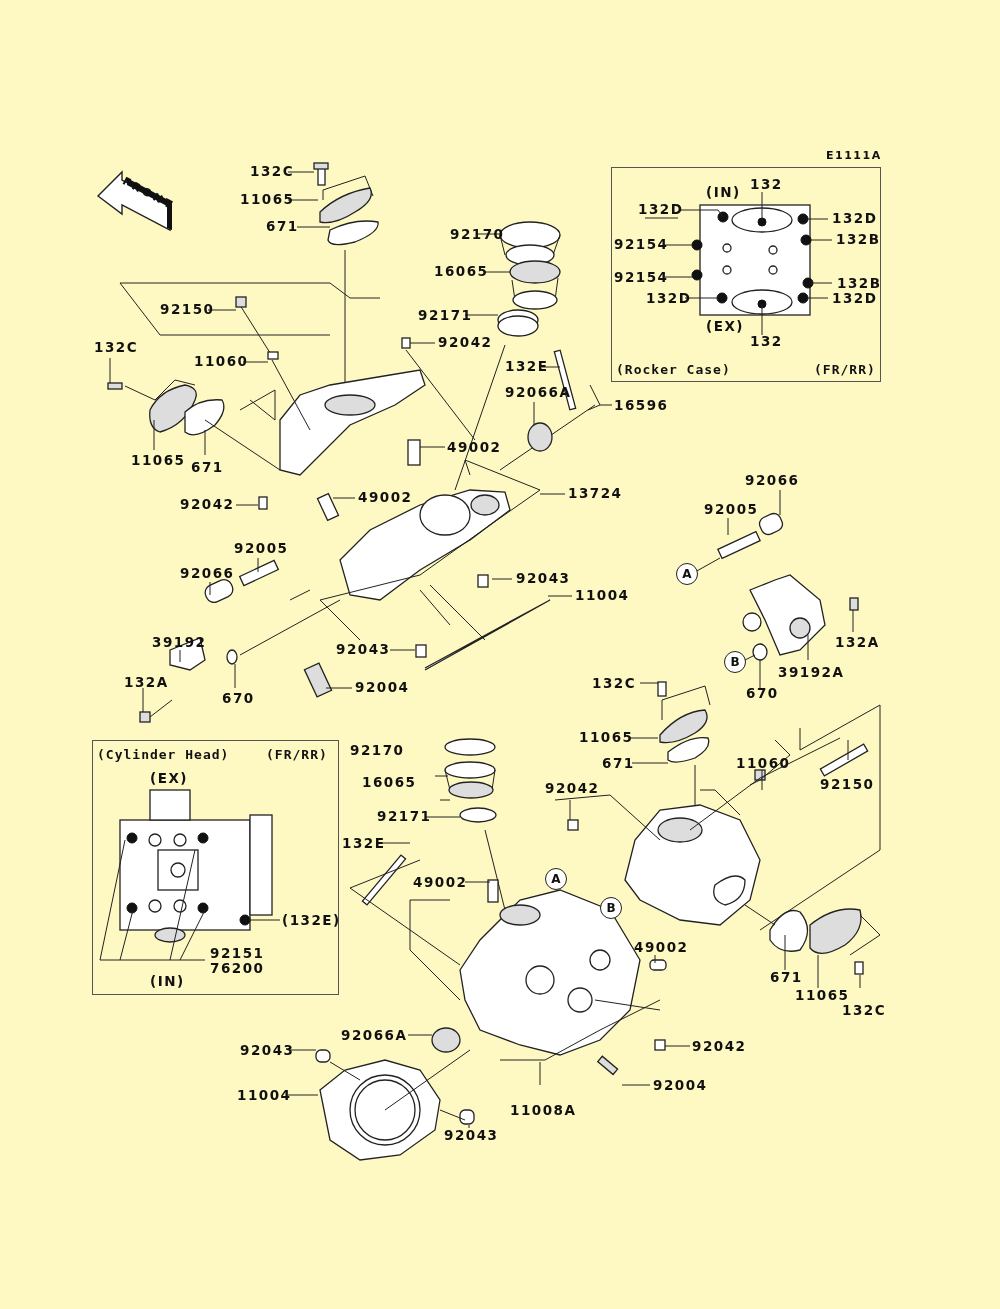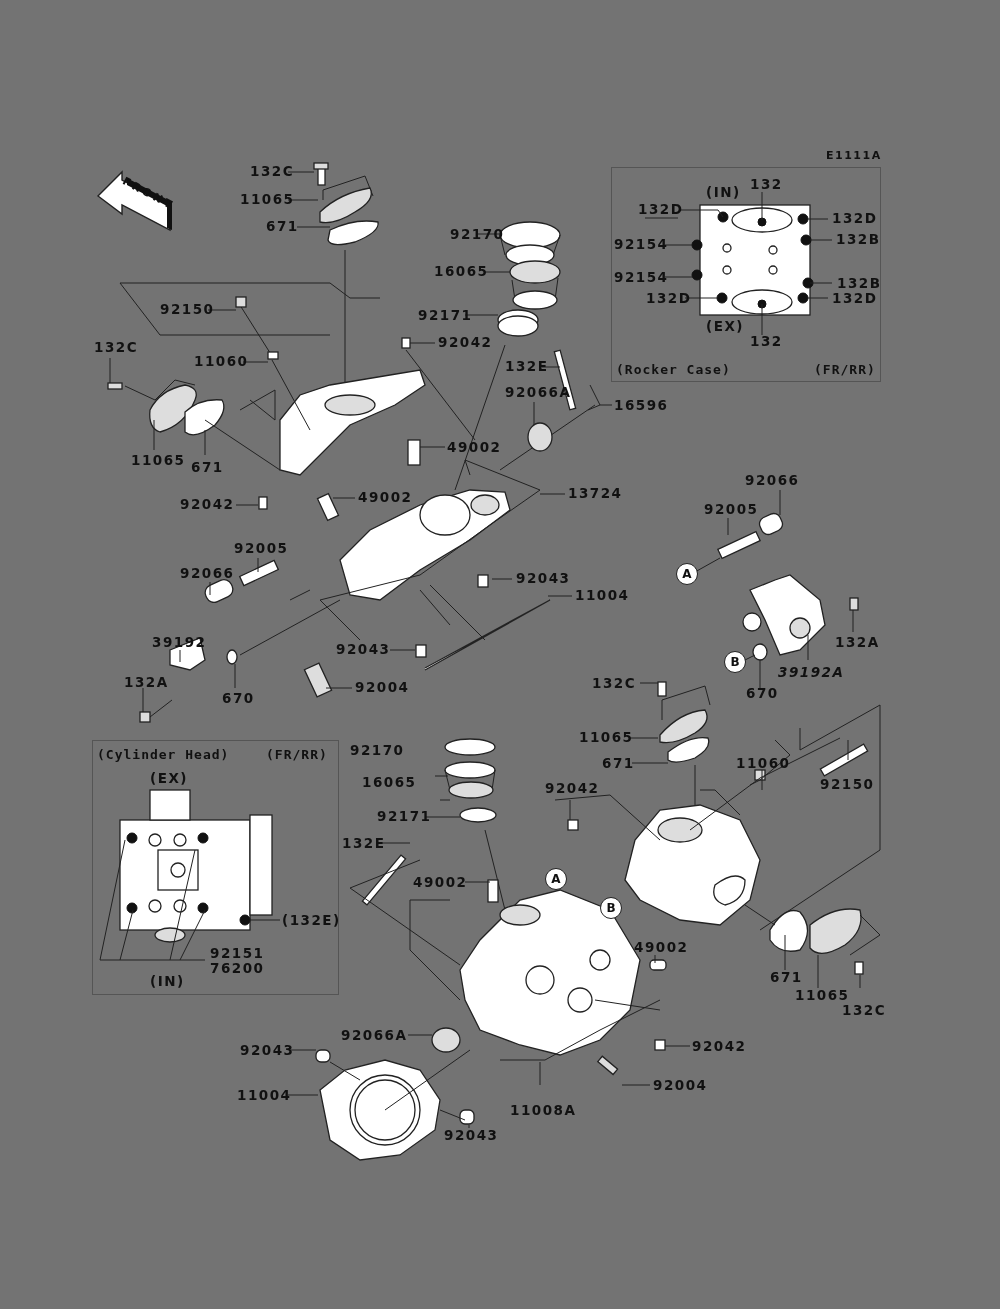--- a/index.html
+++ b/index.html
@@ -1,16 +1,16 @@
 <!DOCTYPE html>
 <html><head>
 <meta charset="utf-8">
 <style>
   html,body{margin:0;padding:0;background:#fff;}
-  #canvas{position:relative;width:1000px;height:1309px;background:#737373;overflow:hidden;font-family:"DejaVu Sans",sans-serif;}
+  #canvas{position:relative;width:1000px;height:1309px;background:#fef9c3;overflow:hidden;font-family:"DejaVu Sans",sans-serif;}
   svg#art{position:absolute;left:0;top:0;width:1000px;height:1309px;}
   .lbl{position:absolute;font-family:"DejaVu Sans",sans-serif;font-weight:bold;font-size:13.5px;letter-spacing:1.5px;color:#111;white-space:nowrap;line-height:1;}
   .mono{font-family:"DejaVu Sans Mono",monospace;font-weight:bold;font-size:13px;letter-spacing:1px;}
   .box{position:absolute;border:1.5px solid #555;background:transparent;}
   .circ{position:absolute;width:20px;height:20px;border:1.3px solid #222;border-radius:50%;text-align:center;line-height:20px;font-size:12px;font-weight:bold;color:#111;background:#fff;}
   .ln{stroke:#222;stroke-width:1;fill:none;}
   .part{stroke:#222;stroke-width:1.3;fill:#fff;}
   .partd{stroke:#222;stroke-width:1.3;fill:#ddd;}
   .blk{fill:#111;stroke:#111;}
 </style>
@@ -345,21 +345,21 @@
   <div class="lbl" style="left:575px;top:589px;">11004</div>
   <div class="lbl" style="left:152px;top:636px;">39192</div>
   <div class="lbl" style="left:124px;top:676px;">132A</div>
   <div class="lbl" style="left:222px;top:692px;">670</div>
   <div class="lbl" style="left:336px;top:643px;">92043</div>
   <div class="lbl" style="left:355px;top:681px;">92004</div>
 
   <div class="lbl" style="left:745px;top:474px;">92066</div>
   <div class="lbl" style="left:704px;top:503px;">92005</div>
   <div class="lbl" style="left:835px;top:636px;">132A</div>
-  <div class="lbl" style="left:778px;top:666px;font-style:italic;">39192A</div>
+  <div class="lbl" style="left:778px;top:666px;">39192A</div>
   <div class="lbl" style="left:746px;top:687px;">670</div>
 
   <div class="lbl" style="left:592px;top:677px;">132C</div>
   <div class="lbl" style="left:579px;top:731px;">11065</div>
   <div class="lbl" style="left:602px;top:757px;">671</div>
   <div class="lbl" style="left:736px;top:757px;">11060</div>
   <div class="lbl" style="left:820px;top:778px;">92150</div>
 
   <div class="lbl" style="left:350px;top:744px;">92170</div>
   <div class="lbl" style="left:362px;top:776px;">16065</div>

